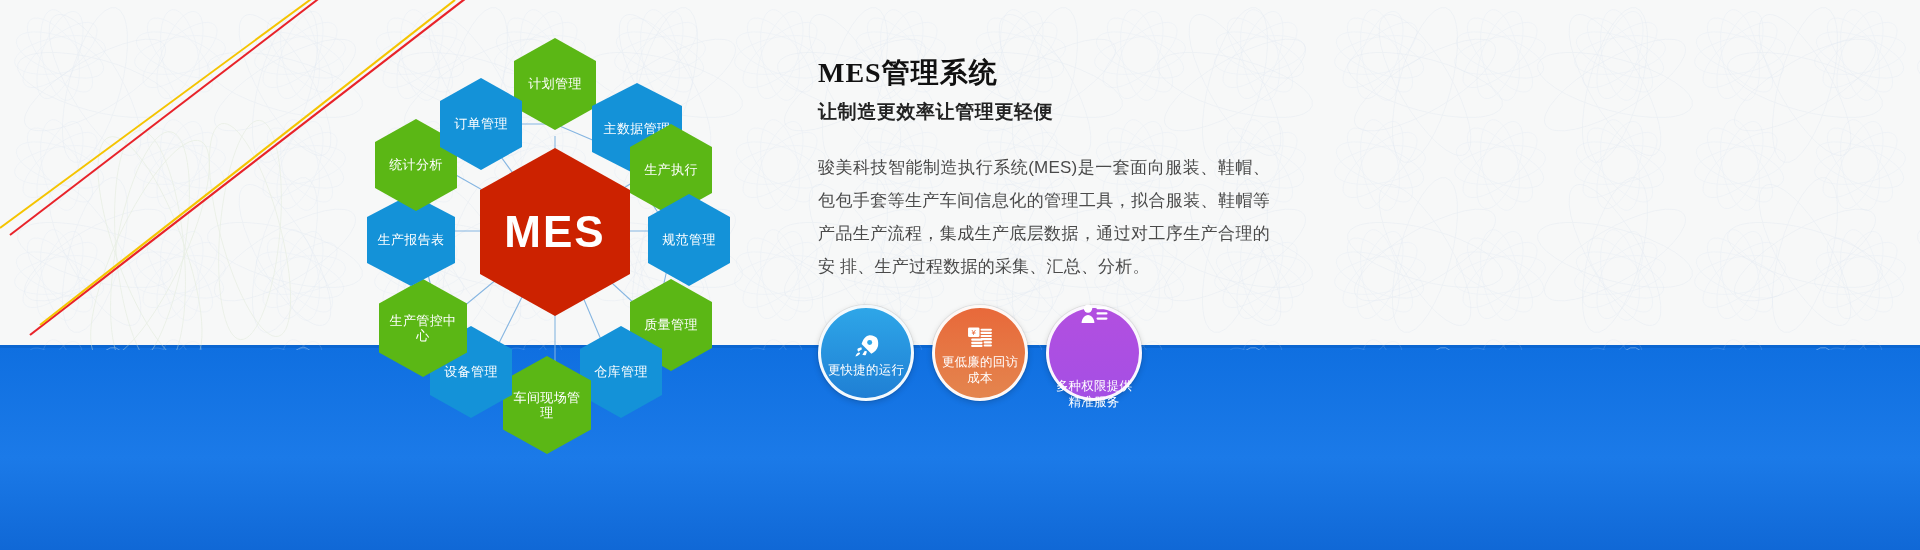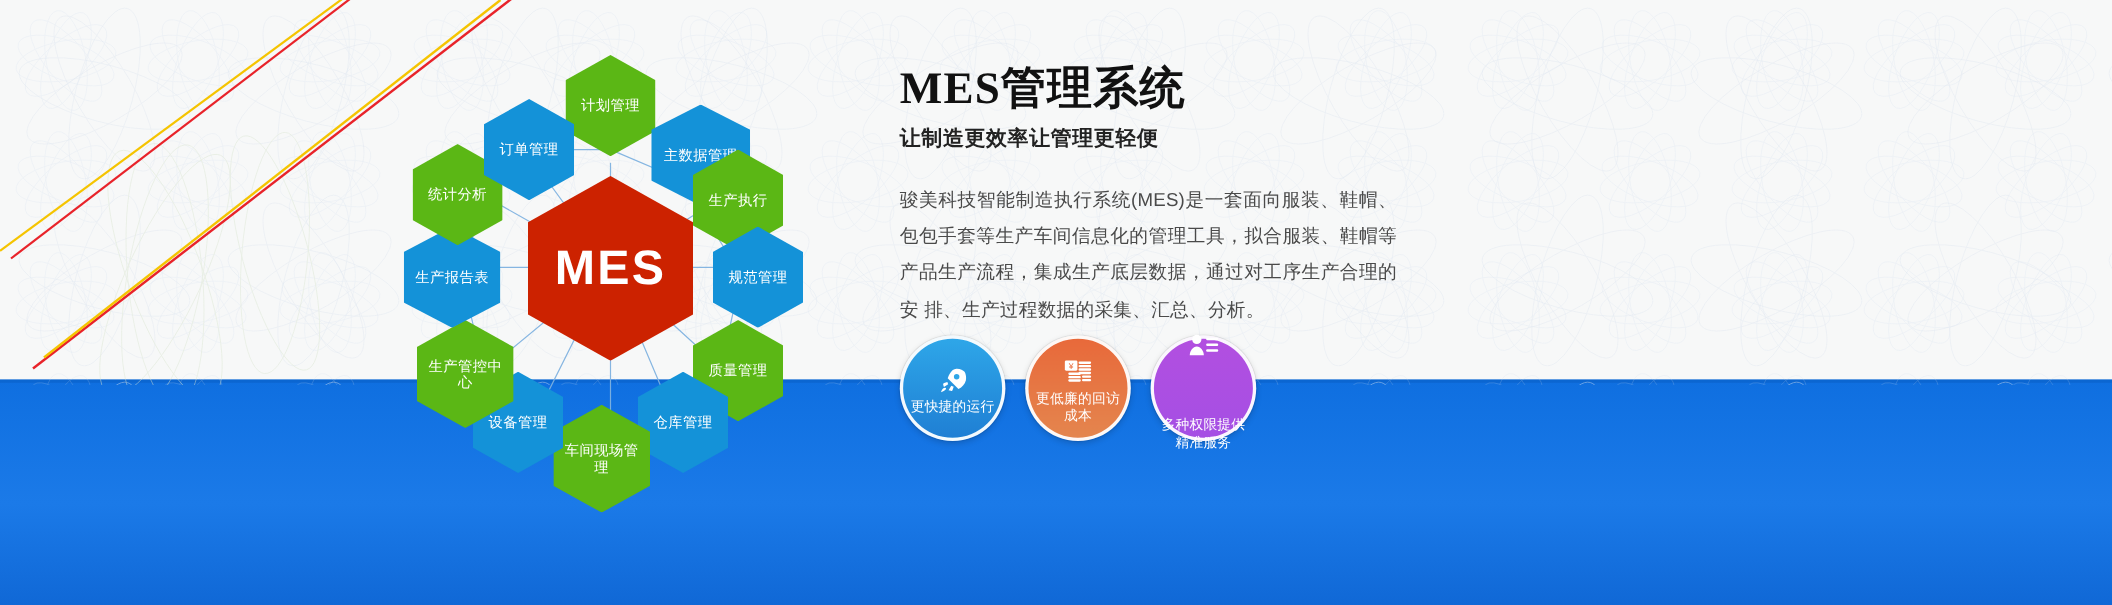--- a/index.html
+++ b/index.html
@@ -30,21 +30,21 @@
   }
   
   .tex { position:absolute; opacity:.55; pointer-events:none; }
   .tex svg { display:block; }
 
   
   .diag { position:absolute; transform-origin:0 0; }
 
   
   #hexwrap {
-    position:absolute; left:330px; top:28px; width:450px; height:440px;
+    position:absolute; left:330px; top:16px; width:450px; height:440px;
   }
   #hexwrap svg.links { position:absolute; left:0; top:0; }
   .hex {
     position:absolute;
     display:flex; align-items:center; justify-content:center;
     text-align:center;
     color:#fff;
     line-height:1.18;
     letter-spacing:.4px;
     -webkit-clip-path: polygon(50% 0%, 100% 25%, 100% 75%, 50% 100%, 0% 75%, 0% 25%);
@@ -56,21 +56,21 @@
     font-size:44px; font-weight:bold; letter-spacing:2px;
   }
   .hex.green { background:#5bb715; }
   .hex.blue  { background:#1492d8; }
   .hex.red   { background:#cc2200; }
 
   
   #textcol { position:absolute; left:818px; top:58px; width:470px; }
   #title {
     font-family:"Liberation Serif","DejaVu Serif",serif;
-    font-weight:bold; font-size:41px; color:#111; letter-spacing:1px;
+    font-weight:bold; font-size:28px; color:#111; letter-spacing:1px;
     line-height:1.1;
   }
   #subtitle {
     margin-top:10px;
     font-size:19px; color:#222; letter-spacing:.6px; font-weight:700;
   }
   #para {
     margin-top:26px;
     font-size:17px; color:#4a4a4a; line-height:1.95;
     text-align:justify; letter-spacing:.2px;

